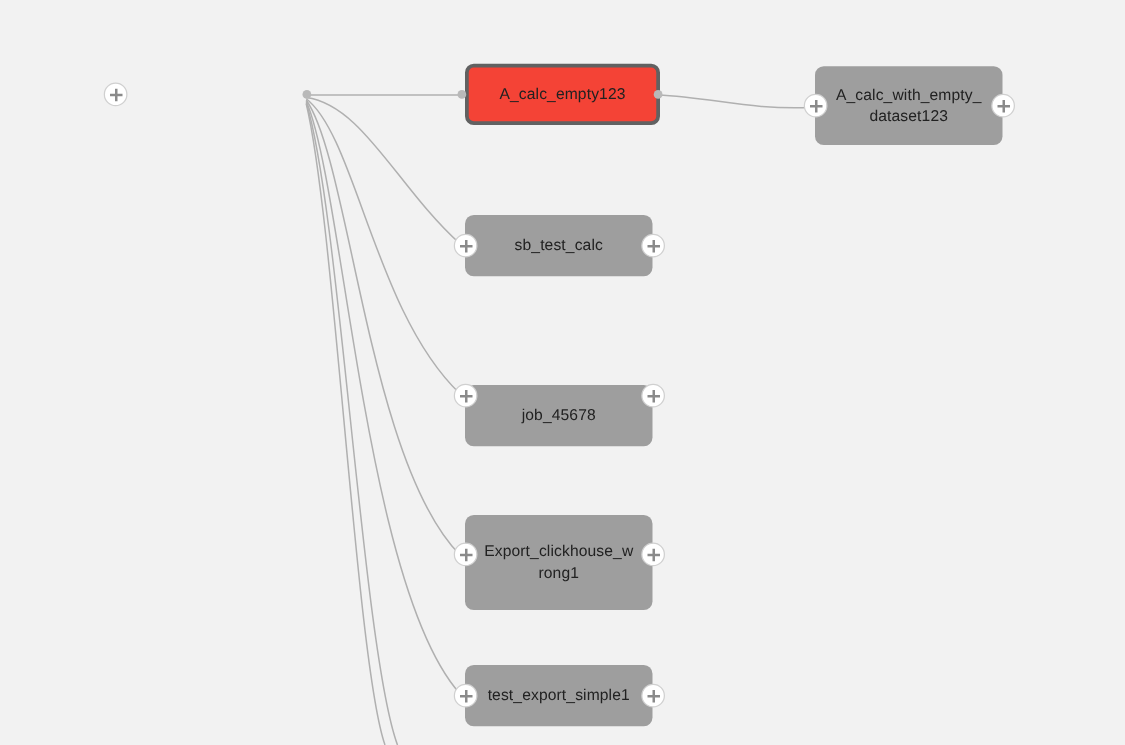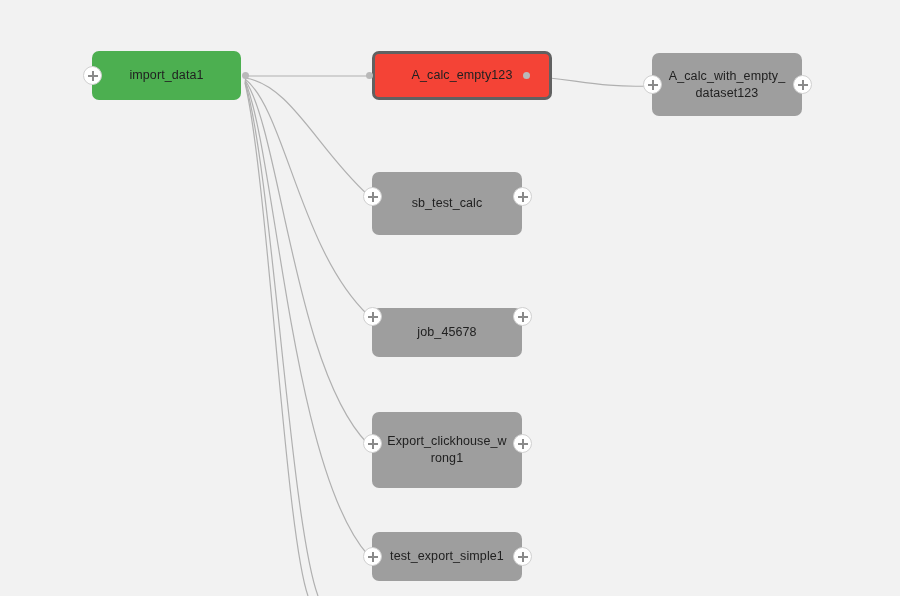--- a/index.html
+++ b/index.html
@@ -107,39 +107,36 @@
       <path d="M 245,76 C 300,76 320,76 370,76" class="edge-path" stroke="#b0b0b0"></path>
       <path d="M 526,76 C 570,78 600,88 648,86" class="edge-path" stroke="#b0b0b0"></path>
       <path d="M 245,78 C 290,84 318,150 368,195" class="edge-path" stroke="#b0b0b0"></path>
       <path d="M 245,79 C 285,110 300,250 368,315" class="edge-path" stroke="#b0b0b0"></path>
       <path d="M 245,80 C 280,130 295,370 368,444" class="edge-path" stroke="#b0b0b0"></path>
       <path d="M 245,81 C 275,150 292,470 368,555" class="edge-path" stroke="#b0b0b0"></path>
       <path d="M 245,82 C 272,170 290,520 318,596" class="edge-path" stroke="#b0b0b0"></path>
       <path d="M 245,83 C 268,180 285,530 308,596" class="edge-path" stroke="#b0b0b0"></path>
     </svg>
 
-  <div class="node green" style="left:92px; top:51px; width:149px; height:49px;">
-    <span class="node-label">import_data1</span>
-  </div>
   <div class="handle" style="left:83px; top:66px;"></div>
   <div class="port-dot" style="left:242px; top:72px;"></div>
 
-  <div class="node red" style="left:372px; top:51px; width:180px; height:49px;">
+  <div class="node red" style="left:372px; top:51px; width:156px; height:49px;">
     <span class="node-label">A_calc_empty123</span>
   </div>
   <div class="port-dot" style="left:366px; top:72px;"></div>
   <div class="port-dot" style="left:523px; top:72px;"></div>
 
   <div class="node gray" style="left:652px; top:53px; width:150px; height:63px;">
     <span class="node-label">A_calc_with_empty_dataset123</span>
   </div>
   <div class="handle" style="left:643px; top:75px;"></div>
   <div class="handle" style="left:793px; top:75px;"></div>
 
-  <div class="node gray" style="left:372px; top:172px; width:150px; height:63px;">
+  <div class="node gray" style="left:372px; top:172px; width:150px; height:49px;">
     <span class="node-label">sb_test_calc</span>
   </div>
   <div class="handle" style="left:363px; top:187px;"></div>
   <div class="handle" style="left:513px; top:187px;"></div>
 
   <div class="node gray" style="left:372px; top:308px; width:150px; height:49px;">
     <span class="node-label">job_45678</span>
   </div>
   <div class="handle" style="left:363px; top:307px;"></div>
   <div class="handle" style="left:513px; top:307px;"></div>

